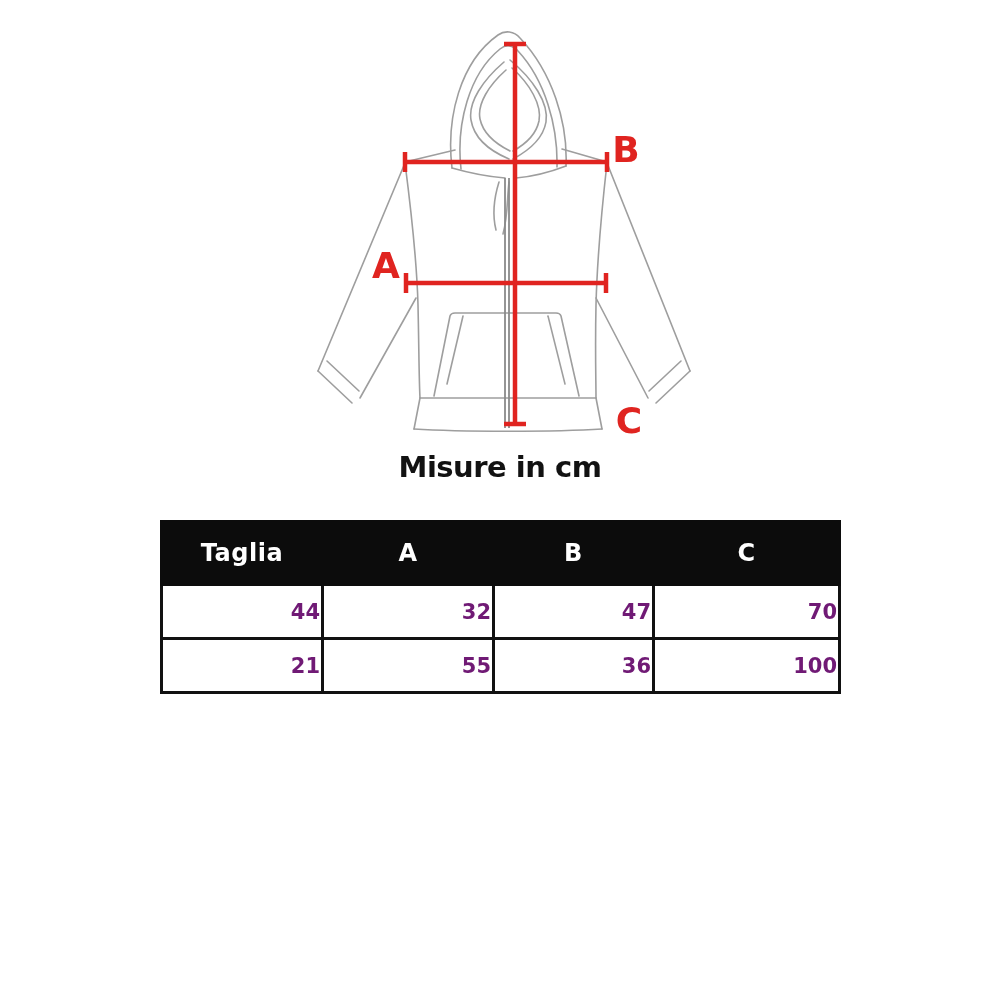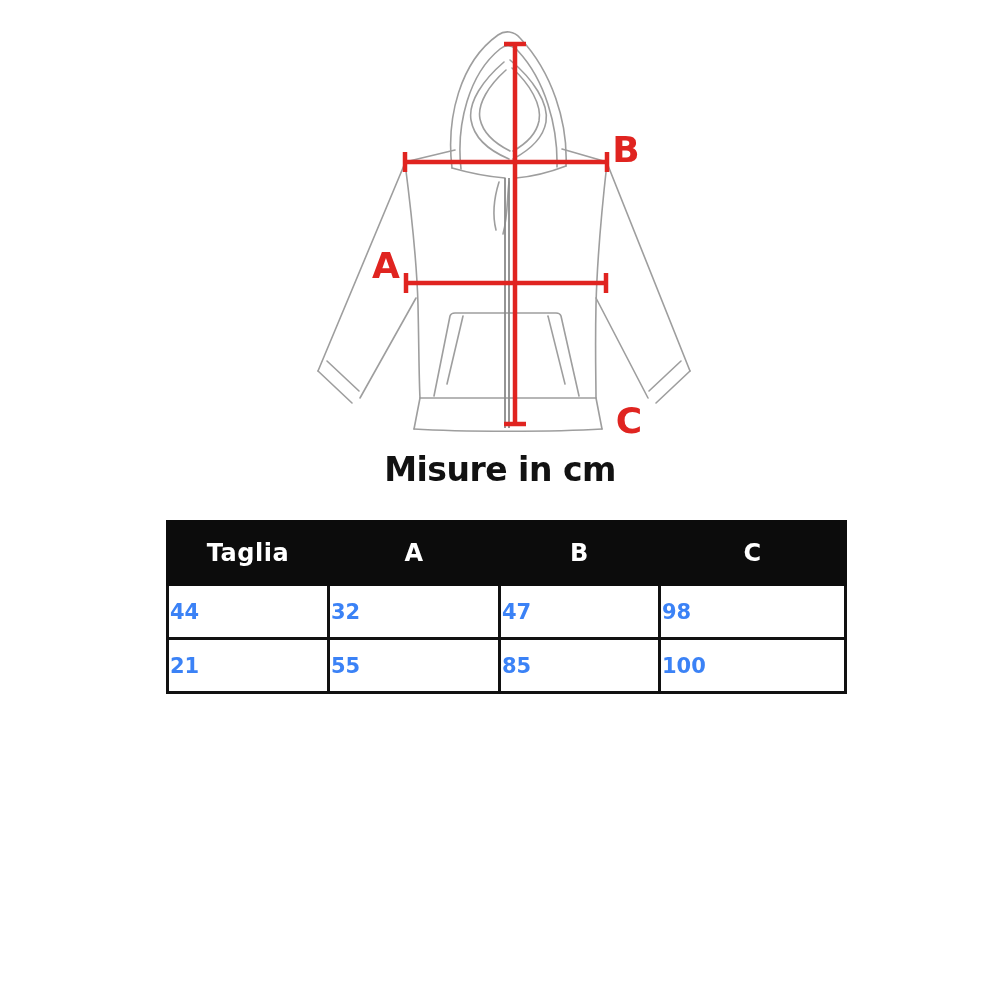--- a/index.html
+++ b/index.html
@@ -17,32 +17,32 @@
   
   .diagram-svg{position:absolute;left:0;top:0;width:1000px;height:450px;}
   .g{fill:none;stroke:var(--outline);stroke-width:1.6;stroke-linecap:round;stroke-linejoin:round;}
   .z{fill:none;stroke:var(--zipper);stroke-width:1.8;}
   .r{fill:none;stroke:var(--accent);stroke-width:4.5;}
   .lbl{fill:var(--accent);font-family:"DejaVu Sans","Liberation Sans",sans-serif;
        font-weight:bold;font-size:36px;}
 
   
   .title{position:absolute;left:0;top:450px;width:1000px;text-align:center;
-         font-size:33px;font-weight:bold;color:#121212;letter-spacing:-0.5px;}
+         font-size:29px;font-weight:bold;color:#121212;letter-spacing:-0.5px;}
 
   
-  .size-table{position:absolute;left:166px;top:520px;width:678px;
+  .size-table{position:absolute;left:160px;top:520px;width:678px;
               border-collapse:collapse;table-layout:fixed;padding-left:28px;}
   .size-table th{
       background:var(--header-bg);color:#ffffff;font-size:24px;font-weight:bold;
       height:63px;text-align:center;vertical-align:middle;
       border:3px solid var(--header-bg);letter-spacing:0.5px;}
   .size-table td{
-      background:#ffffff;color:#3b82f6;font-size:21px;font-weight:bold;
-      height:54px;text-align:left;vertical-align:middle;
+      background:#ffffff;color:#701a75;font-size:21px;font-weight:bold;
+      height:54px;text-align:right;vertical-align:middle;
       border:3px solid var(--table-border);}
 </style>
 </head>
 <body>
 
 <div class="page">
 
   <svg class="diagram-svg" viewBox="0 0 1000 450">
     <g>
 
@@ -118,24 +118,24 @@
         <th>A</th>
         <th>B</th>
         <th>C</th>
       </tr>
     </thead>
     <tbody>
       <tr>
         <td>44</td>
         <td>32</td>
         <td>47</td>
-        <td>98</td>
+        <td>70</td>
       </tr>
       <tr>
         <td>21</td>
         <td>55</td>
-        <td>85</td>
+        <td>36</td>
         <td>100</td>
       </tr>
     </tbody>
   </table>
 
 </div>
 
 </body></html>

